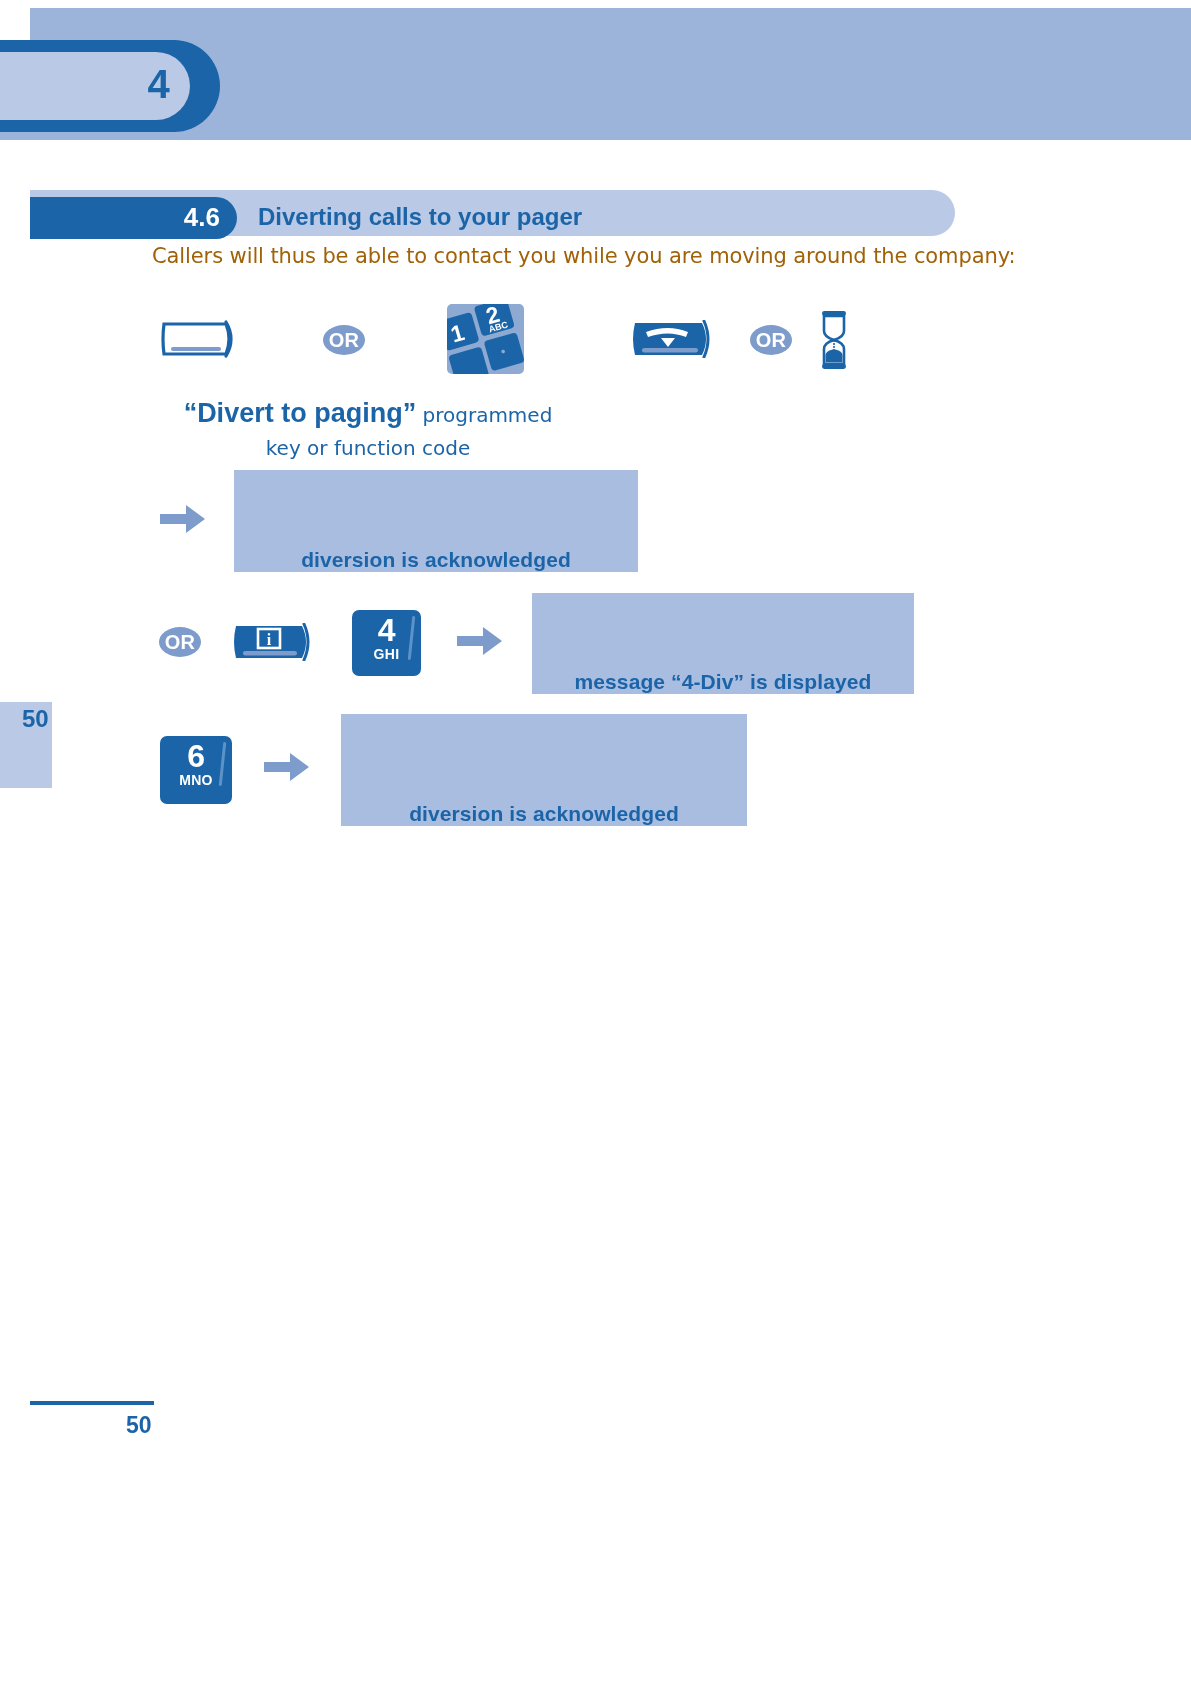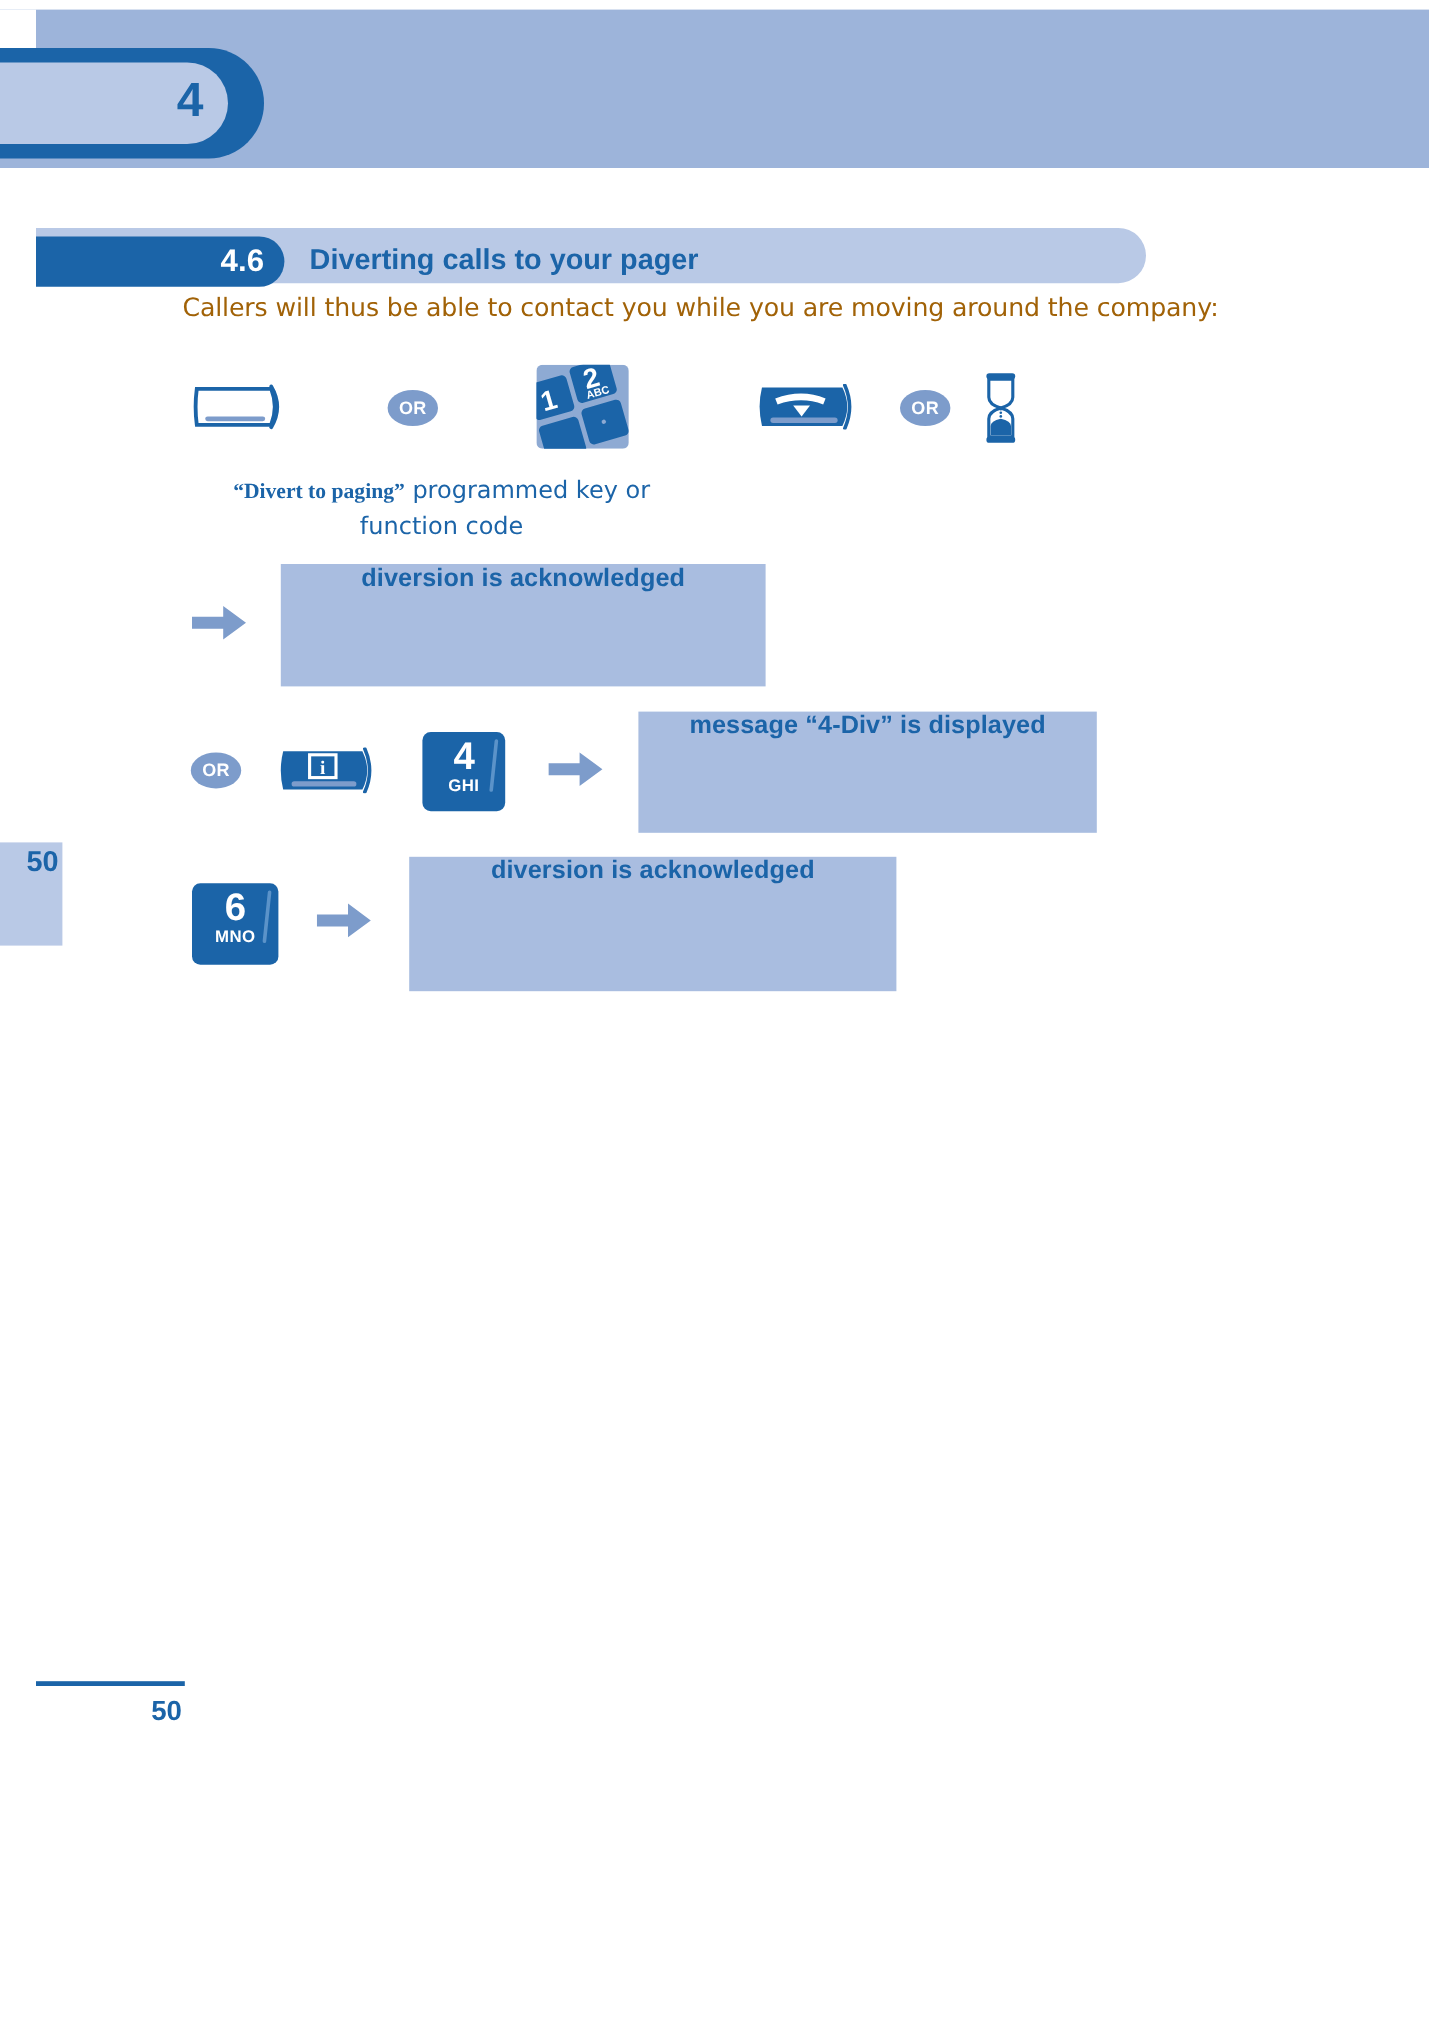--- a/index.html
+++ b/index.html
@@ -99,21 +99,21 @@
     position: absolute;
     left: 160px; top: 318px;
     width: 80px; height: 42px;
   }
   .or-badge {
     position: absolute;
     width: 42px; height: 30px;
     border-radius: 50%;
     background: #7d9ccb;
     color: #ffffff;
-    font-size: 15px;
+    font-size: 20px;
     font-weight: bold;
     display: flex;
     align-items: center;
     justify-content: center;
     letter-spacing: 0.3px;
   }
   #or-1 { left: 323px; top: 325px; }
   #or-2 { left: 750px; top: 325px; }
   #or-3 { left: 159px; top: 627px; }
 
@@ -139,30 +139,30 @@
     left: 168px; top: 394px;
     width: 400px;
     text-align: center;
     font-size: 20px;
     color: #1b64a8;
     line-height: 1.48;
     font-family: "DejaVu Sans", sans-serif;
   }
   .key-caption b {
     font-weight: bold;
-    font-size: 18px;
-    font-family: Liberation Serif, serif;
+    font-size: 27px;
+    font-family: Liberation Sans, sans-serif;
   }
 
   
   .msg-box {
     position: absolute;
     background: #a9bde0;
     display: flex;
-    align-items: flex-start;
+    align-items: flex-end;
     justify-content: center;
   }
   .msg-box span {
     font-size: 21px;
     font-weight: bold;
     color: #1b64a8;
     letter-spacing: 0.1px;
   }
   #msg-1 { left: 234px; top: 470px; width: 404px; height: 102px; }
   #msg-2 { left: 532px; top: 593px; width: 382px; height: 101px; }

